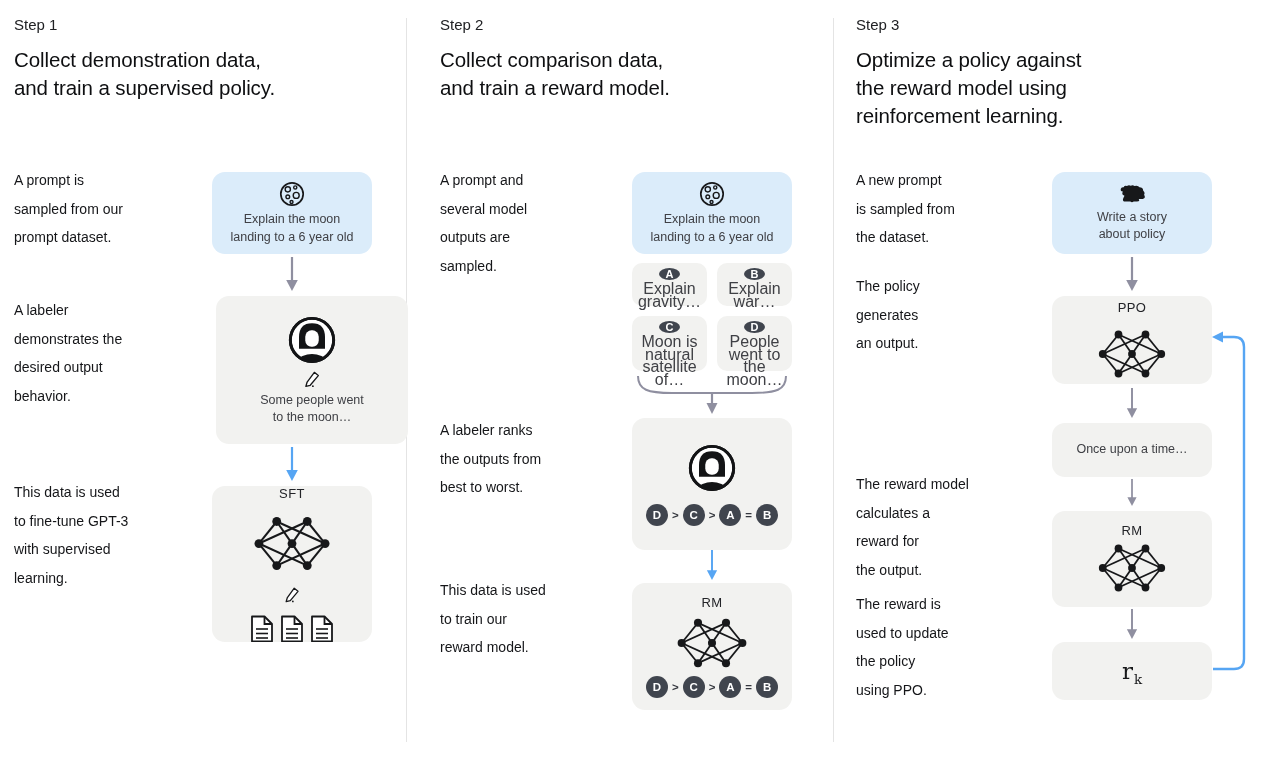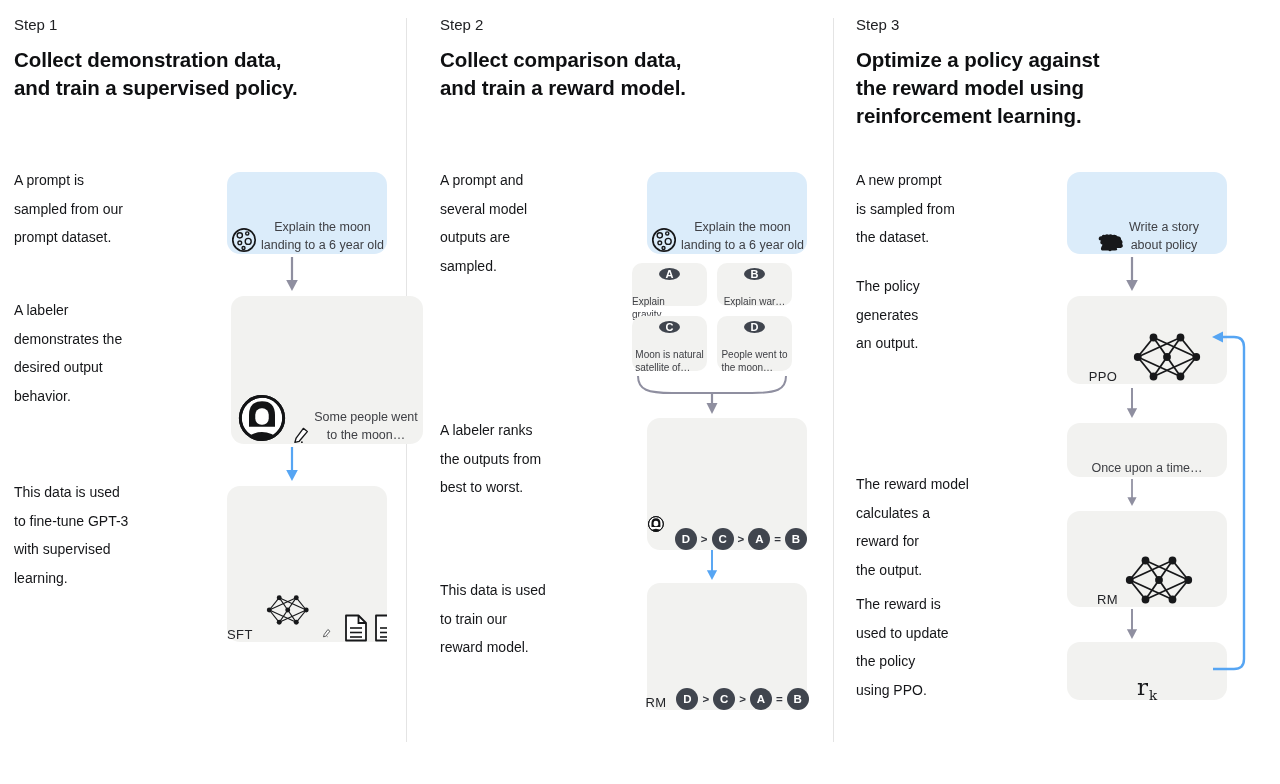--- a/index.html
+++ b/index.html
@@ -1,32 +1,32 @@
 <!DOCTYPE html>
 <html style="--prompt_box_bg: #dbecfa; --model_box_bg: #f2f2f0; --dark_circle: #40454e; --arrow_gray: #8f8fa0; --arrow_blue: #56a5f3; --divider: #e4e4e4; --heading_text: #0e0f11; --caption_text: #151619; --box_text: #3f4045;"><head>
 <meta charset="utf-8">
 <style>
   html,body{margin:0;padding:0;background:#fff;}
   .canvas{position:relative;width:1280px;height:784px;background:#ffffff;overflow:hidden;
           font-family:"Liberation Sans","DejaVu Sans",sans-serif;color:var(--heading_text,#0e0f11);border-radius:13px;}
   .divider{position:absolute;top:18px;height:724px;width:1px;background:var(--divider,#e4e4e4);}
   .step-label{position:absolute;font-size:15px;color:#202124;}
-  .step-title{position:absolute;font-size:20.5px;font-weight:700;line-height:28px;white-space:pre-line;
+  .step-title{position:absolute;font-size:20.5px;font-weight:400;line-height:28px;white-space:pre-line;
               letter-spacing:-0.1px;color:var(--heading_text,#0e0f11);}
   .caption{position:absolute;font-size:14px;line-height:28.5px;white-space:pre-line;color:var(--caption_text,#151619);}
-  .bbox{position:absolute;border-radius:13px;display:flex;align-items:flex-end;justify-content:center;margin-left:15px;}
+  .bbox{position:absolute;border-radius:13px;display:flex;flex-direction:column;align-items:center;justify-content:center;}
   .box-blue{background:var(--prompt_box_bg,#dbecfa);}
   .box-gray{background:var(--model_box_bg,#f2f2f0);}
   .box-text{font-size:12.5px;line-height:17.5px;text-align:center;white-space:pre-line;color:var(--box_text,#3f4045);}
   .model-label{font-size:13px;letter-spacing:.4px;color:#232428;}
   .mini-box{position:absolute;background:var(--model_box_bg,#f2f2f0);border-radius:10px;display:flex;
             flex-direction:column;align-items:center;padding-top:5px;box-sizing:border-box;}
   .mini-circle{width:21px;height:21px;border-radius:50%;background:var(--dark_circle,#40454e);color:#fff;
                font-weight:700;font-size:11px;display:flex;align-items:center;justify-content:center;}
-  .mini-label{font-size:10px;line-height:12.5px;white-space:pre-line;color:var(--box_text,#3f4045);margin-top:16px;}
+  .mini-label{font-size:16px;line-height:12.5px;text-align:center;white-space:pre-line;color:var(--box_text,#3f4045);margin-top:3px;}
   .rank-row{display:flex;align-items:center;gap:3px;}
   .rk-circle{width:22px;height:22px;border-radius:50%;background:var(--dark_circle,#40454e);color:#fff;
              font-weight:700;font-size:11.5px;display:flex;align-items:center;justify-content:center;}
   .rk-sep{font-size:11.5px;font-weight:700;color:#33363d;margin:0 1px;}
   .arrow{position:absolute;}
   .icon{display:block;}
   .stroke-gray{stroke:var(--arrow_gray,#8f8fa0);}
   .fill-gray{fill:var(--arrow_gray,#8f8fa0);}
   .stroke-blue{stroke:var(--arrow_blue,#56a5f3);}
   .fill-blue{fill:var(--arrow_blue,#56a5f3);}

